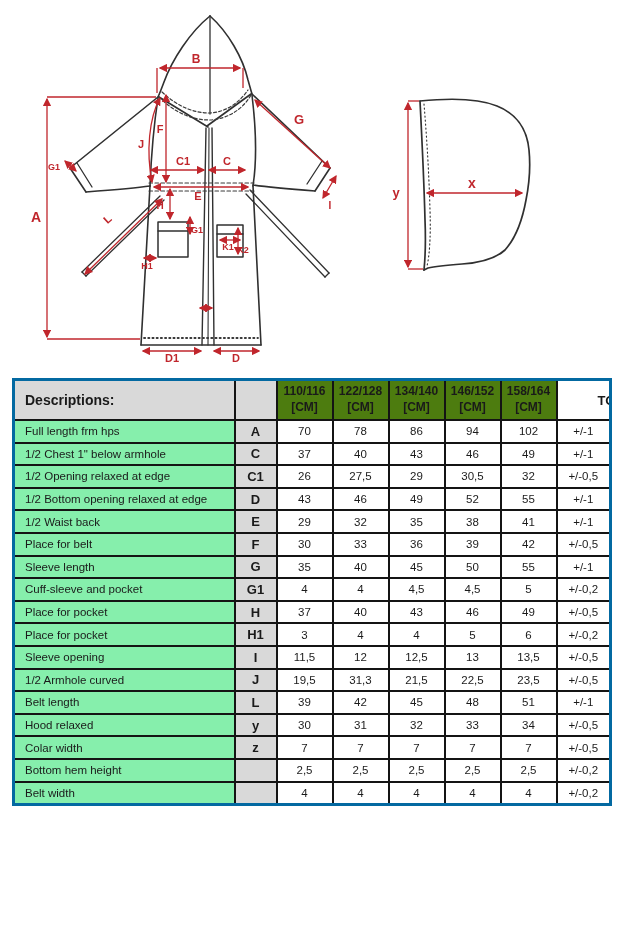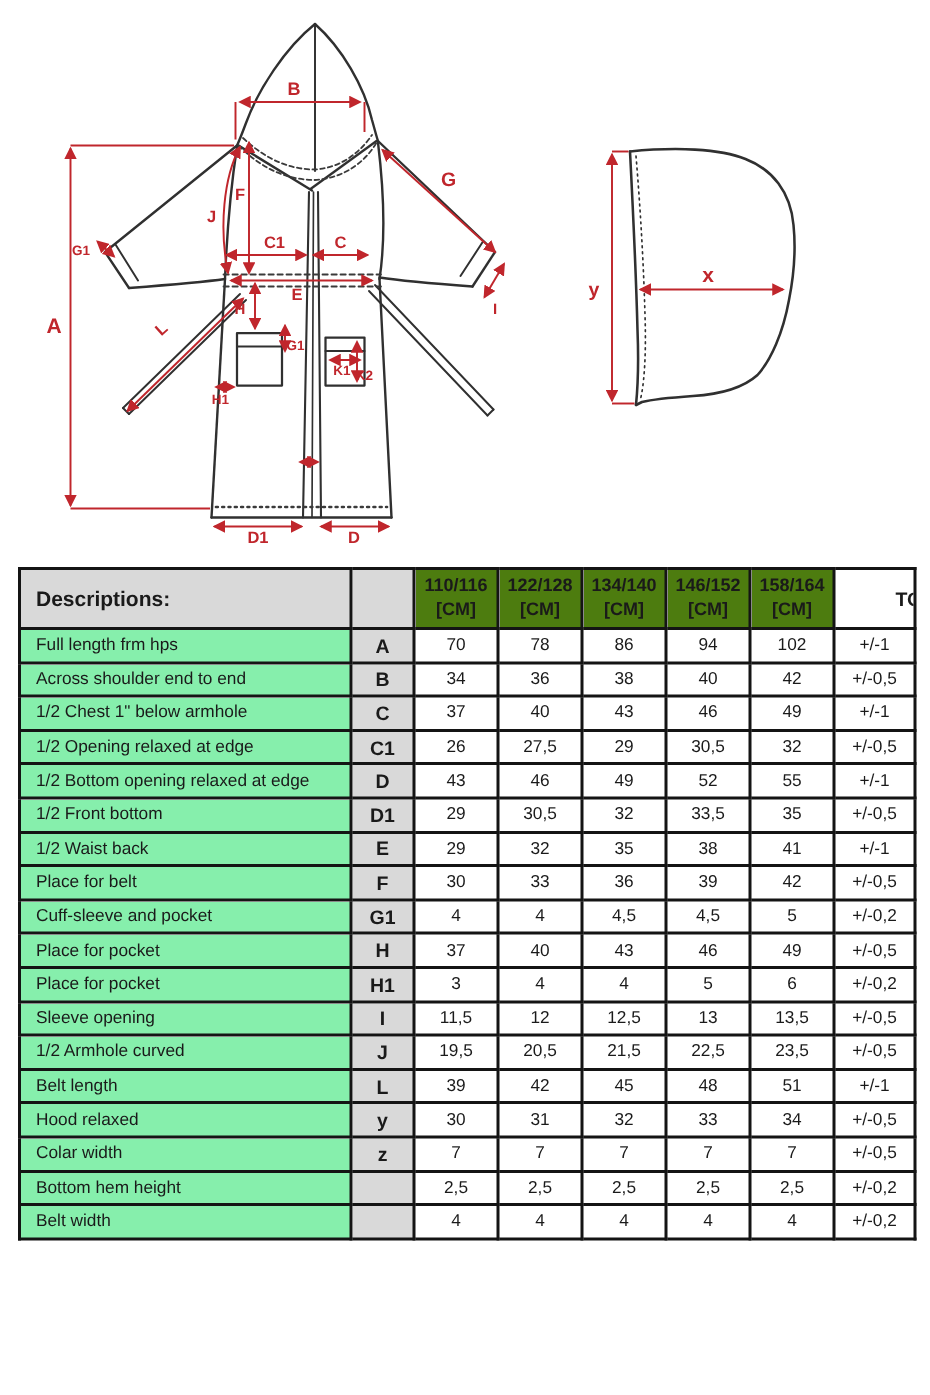--- a/index.html
+++ b/index.html
@@ -10,21 +10,21 @@
   }
   .page{width:620px;height:930px;overflow:hidden;background:#fff;}
   .diagram{width:620px;height:374px;}
   .diagram svg{display:block;}
 
   table.size-table{
     border-collapse:collapse;
     margin:4px 0 0 12px;
     width:597px;
     table-layout:fixed;
-    border:1px solid #0369a1;
+    border:3px solid #0369a1;
   }
   .size-table th,.size-table td{
     border:2px solid #141414;
     overflow:hidden;white-space:nowrap;
   }
   .size-table thead th{height:36px;vertical-align:middle;}
   th.desc-h{
     background:#d9d9d9;text-align:left;padding-left:10px;
     font-size:14px;font-weight:bold;color:#1a1a1a;
   }
@@ -229,30 +229,20 @@
           <td class="desc">Full length frm hps</td>
           <td class="code">A</td>
           <td class="val">70</td>
           <td class="val">78</td>
           <td class="val">86</td>
           <td class="val">94</td>
           <td class="val">102</td>
           <td class="tol">+/-1</td>
         </tr>
         <tr>
-          <td class="desc">Across shoulder end to end</td>
-          <td class="code">B</td>
-          <td class="val">34</td>
-          <td class="val">36</td>
-          <td class="val">38</td>
-          <td class="val">40</td>
-          <td class="val">42</td>
-          <td class="tol">+/-0,5</td>
-        </tr>
-        <tr>
           <td class="desc">1/2 Chest 1" below armhole</td>
           <td class="code">C</td>
           <td class="val">37</td>
           <td class="val">40</td>
           <td class="val">43</td>
           <td class="val">46</td>
           <td class="val">49</td>
           <td class="tol">+/-1</td>
         </tr>
         <tr>
@@ -269,50 +259,50 @@
           <td class="desc">1/2 Bottom opening relaxed at edge</td>
           <td class="code">D</td>
           <td class="val">43</td>
           <td class="val">46</td>
           <td class="val">49</td>
           <td class="val">52</td>
           <td class="val">55</td>
           <td class="tol">+/-1</td>
         </tr>
         <tr>
-          <td class="desc">1/2 Front bottom</td>
-          <td class="code">D1</td>
-          <td class="val">29</td>
-          <td class="val">30,5</td>
-          <td class="val">32</td>
-          <td class="val">33,5</td>
-          <td class="val">35</td>
-          <td class="tol">+/-0,5</td>
-        </tr>
-        <tr>
           <td class="desc">1/2 Waist back</td>
           <td class="code">E</td>
           <td class="val">29</td>
           <td class="val">32</td>
           <td class="val">35</td>
           <td class="val">38</td>
           <td class="val">41</td>
           <td class="tol">+/-1</td>
         </tr>
         <tr>
           <td class="desc">Place for belt</td>
           <td class="code">F</td>
           <td class="val">30</td>
           <td class="val">33</td>
           <td class="val">36</td>
           <td class="val">39</td>
           <td class="val">42</td>
           <td class="tol">+/-0,5</td>
         </tr>
         <tr>
+          <td class="desc">Sleeve length</td>
+          <td class="code">G</td>
+          <td class="val">35</td>
+          <td class="val">40</td>
+          <td class="val">45</td>
+          <td class="val">50</td>
+          <td class="val">55</td>
+          <td class="tol">+/-1</td>
+        </tr>
+        <tr>
           <td class="desc">Cuff-sleeve and pocket</td>
           <td class="code">G1</td>
           <td class="val">4</td>
           <td class="val">4</td>
           <td class="val">4,5</td>
           <td class="val">4,5</td>
           <td class="val">5</td>
           <td class="tol">+/-0,2</td>
         </tr>
         <tr>
@@ -342,21 +332,21 @@
           <td class="val">12</td>
           <td class="val">12,5</td>
           <td class="val">13</td>
           <td class="val">13,5</td>
           <td class="tol">+/-0,5</td>
         </tr>
         <tr>
           <td class="desc">1/2 Armhole curved</td>
           <td class="code">J</td>
           <td class="val">19,5</td>
-          <td class="val">20,5</td>
+          <td class="val">31,3</td>
           <td class="val">21,5</td>
           <td class="val">22,5</td>
           <td class="val">23,5</td>
           <td class="tol">+/-0,5</td>
         </tr>
         <tr>
           <td class="desc">Belt length</td>
           <td class="code">L</td>
           <td class="val">39</td>
           <td class="val">42</td>

